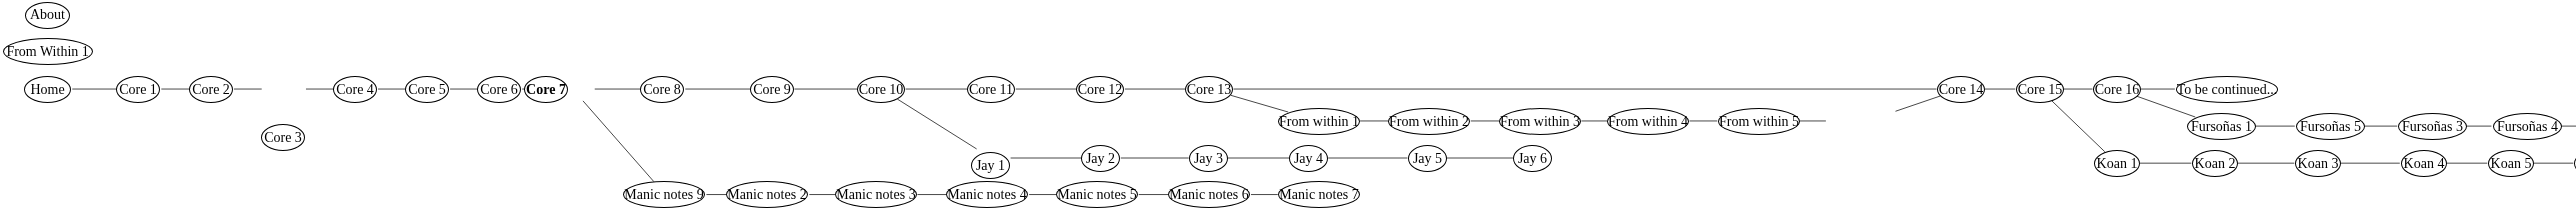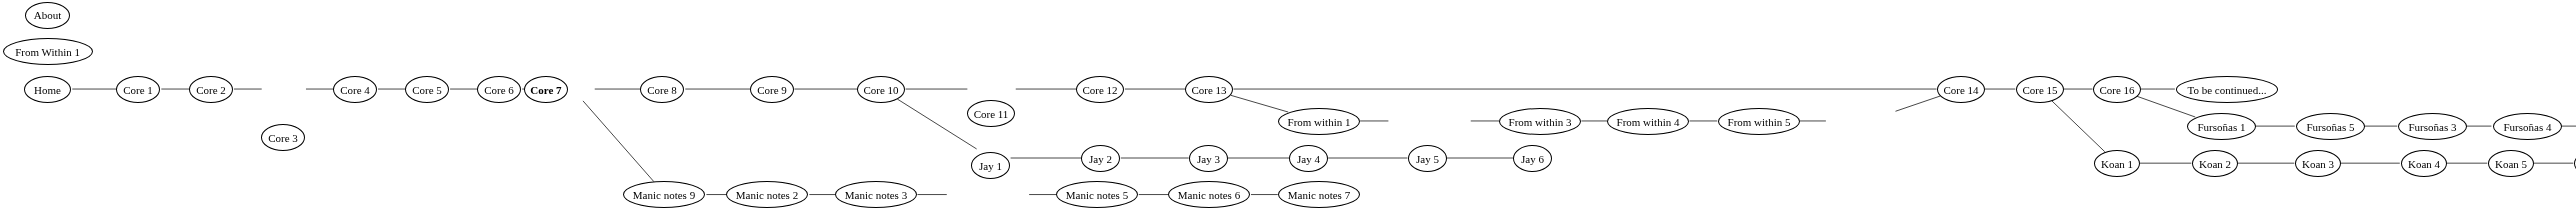--- a/index.html
+++ b/index.html
@@ -19,21 +19,21 @@
   #node-layer { position: absolute; left: 0; top: 0; width: 100%; height: 100%; }
   .node {
     position: absolute;
     box-sizing: border-box;
     border: 0.7px solid #000000;
     border-radius: 50%;
     background: #ffffff;
     display: flex;
     align-items: center;
     justify-content: center;
-    font-size: 11px;
+    font-size: 14px;
     color: #000000;
     white-space: nowrap;
     text-align: right;
   }
 </style>
 </head>
 <body>
 
 <div id="canvas" style="width: 2924px; height: 210px; background: rgb(255, 255, 255);">
   <svg id="edge-layer" xmlns="http://www.w3.org/2000/svg" width="2924" height="210" viewBox="0 0 5676 408">
@@ -96,28 +96,29 @@
       <div class="node" style="left: 116px; top: 76px; width: 44px; height: 27px; color: rgb(0, 0, 0); border-color: rgb(0, 0, 0);">Core 1</div>
       <div class="node" style="left: 189px; top: 76px; width: 44px; height: 27px; color: rgb(0, 0, 0); border-color: rgb(0, 0, 0);">Core 2</div>
       <div class="node" style="left: 261px; top: 76px; width: 44px; height: 27px; color: rgb(0, 0, 0); border-color: rgb(0, 0, 0); margin-top: 48px;">Core 3</div>
       <div class="node" style="left: 333px; top: 76px; width: 44px; height: 27px; color: rgb(0, 0, 0); border-color: rgb(0, 0, 0);">Core 4</div>
       <div class="node" style="left: 405px; top: 76px; width: 44px; height: 27px; color: rgb(0, 0, 0); border-color: rgb(0, 0, 0);">Core 5</div>
       <div class="node" style="left: 477px; top: 76px; width: 44px; height: 27px; color: rgb(0, 0, 0); border-color: rgb(0, 0, 0);">Core 6</div>
       <div class="node" style="left: 524px; top: 76px; width: 44px; height: 27px; color: rgb(0, 0, 0); border-color: rgb(0, 0, 0); font-weight: bold;">Core 7</div>
       <div class="node" style="left: 640px; top: 76px; width: 44px; height: 27px; color: rgb(0, 0, 0); border-color: rgb(0, 0, 0);">Core 8</div>
       <div class="node" style="left: 750px; top: 76px; width: 44px; height: 27px; color: rgb(0, 0, 0); border-color: rgb(0, 0, 0);">Core 9</div>
       <div class="node" style="left: 857px; top: 76px; width: 48px; height: 27px; color: rgb(0, 0, 0); border-color: rgb(0, 0, 0);">Core 10</div>
-      <div class="node" style="left: 967px; top: 76px; width: 48px; height: 27px; color: rgb(0, 0, 0); border-color: rgb(0, 0, 0); margin-top: 24px;">Core 11</div>
+      <div class="node" style="left: 967px; top: 76px; width: 48px; height: 27px; color: rgb(0, 0, 0); border-color: rgb(0, 0, 0);">Core 11</div>
       <div class="node" style="left: 1076px; top: 76px; width: 48px; height: 27px; color: rgb(0, 0, 0); border-color: rgb(0, 0, 0);">Core 12</div>
       <div class="node" style="left: 1185px; top: 76px; width: 48px; height: 27px; color: rgb(0, 0, 0); border-color: rgb(0, 0, 0);">Core 13</div>
       <div class="node" style="left: 1937px; top: 76px; width: 48px; height: 27px; color: rgb(0, 0, 0); border-color: rgb(0, 0, 0);">Core 14</div>
       <div class="node" style="left: 2016px; top: 76px; width: 48px; height: 27px; color: rgb(0, 0, 0); border-color: rgb(0, 0, 0);">Core 15</div>
       <div class="node" style="left: 2093px; top: 76px; width: 48px; height: 27px; color: rgb(0, 0, 0); border-color: rgb(0, 0, 0);">Core 16</div>
       <div class="node" style="left: 2176px; top: 76px; width: 102px; height: 27px; color: rgb(0, 0, 0); border-color: rgb(0, 0, 0);">To be continued...</div>
       <div class="node" style="left: 1278px; top: 108px; width: 82px; height: 27px; color: rgb(0, 0, 0); border-color: rgb(0, 0, 0);">From within 1</div>
+      <div class="node" style="left: 1388px; top: 108px; width: 82px; height: 27px; color: rgb(0, 0, 0); border-color: rgb(0, 0, 0);">From within 2</div>
       <div class="node" style="left: 1499px; top: 108px; width: 82px; height: 27px; color: rgb(0, 0, 0); border-color: rgb(0, 0, 0);">From within 3</div>
       <div class="node" style="left: 1607px; top: 108px; width: 82px; height: 27px; color: rgb(0, 0, 0); border-color: rgb(0, 0, 0);">From within 4</div>
       <div class="node" style="left: 1718px; top: 108px; width: 82px; height: 27px; color: rgb(0, 0, 0); border-color: rgb(0, 0, 0);">From within 5</div>
       <div class="node" style="left: 2187px; top: 113px; width: 69px; height: 27px; color: rgb(0, 0, 0); border-color: rgb(0, 0, 0);">Fursoñas 1</div>
       <div class="node" style="left: 2296px; top: 113px; width: 69px; height: 27px; color: rgb(0, 0, 0); border-color: rgb(0, 0, 0);">Fursoñas 5</div>
       <div class="node" style="left: 2398px; top: 113px; width: 69px; height: 27px; color: rgb(0, 0, 0); border-color: rgb(0, 0, 0);">Fursoñas 3</div>
       <div class="node" style="left: 2493px; top: 113px; width: 69px; height: 27px; color: rgb(0, 0, 0); border-color: rgb(0, 0, 0);">Fursoñas 4</div>
       <div class="node" style="left: 971px; top: 145px; width: 39px; height: 27px; color: rgb(0, 0, 0); border-color: rgb(0, 0, 0); margin-top: 7px;">Jay 1</div>
       <div class="node" style="left: 1081px; top: 145px; width: 39px; height: 27px; color: rgb(0, 0, 0); border-color: rgb(0, 0, 0);">Jay 2</div>
       <div class="node" style="left: 1189px; top: 145px; width: 39px; height: 27px; color: rgb(0, 0, 0); border-color: rgb(0, 0, 0);">Jay 3</div>
@@ -126,18 +127,19 @@
       <div class="node" style="left: 1513px; top: 145px; width: 39px; height: 27px; color: rgb(0, 0, 0); border-color: rgb(0, 0, 0);">Jay 6</div>
       <div class="node" style="left: 2094px; top: 150px; width: 46px; height: 27px; color: rgb(0, 0, 0); border-color: rgb(0, 0, 0);">Koan 1</div>
       <div class="node" style="left: 2192px; top: 150px; width: 46px; height: 27px; color: rgb(0, 0, 0); border-color: rgb(0, 0, 0);">Koan 2</div>
       <div class="node" style="left: 2295px; top: 150px; width: 46px; height: 27px; color: rgb(0, 0, 0); border-color: rgb(0, 0, 0);">Koan 3</div>
       <div class="node" style="left: 2401px; top: 150px; width: 46px; height: 27px; color: rgb(0, 0, 0); border-color: rgb(0, 0, 0);">Koan 4</div>
       <div class="node" style="left: 2488px; top: 150px; width: 46px; height: 27px; color: rgb(0, 0, 0); border-color: rgb(0, 0, 0);">Koan 5</div>
       <div class="node" style="left: 2574px; top: 150px; width: 46px; height: 27px; color: rgb(0, 0, 0); border-color: rgb(0, 0, 0);">Koan 6</div>
       <div class="node" style="left: 623px; top: 181px; width: 82px; height: 27px; color: rgb(0, 0, 0); border-color: rgb(0, 0, 0);">Manic notes 9</div>
       <div class="node" style="left: 726px; top: 181px; width: 82px; height: 27px; color: rgb(0, 0, 0); border-color: rgb(0, 0, 0);">Manic notes 2</div>
       <div class="node" style="left: 835px; top: 181px; width: 82px; height: 27px; color: rgb(0, 0, 0); border-color: rgb(0, 0, 0);">Manic notes 3</div>
+      <div class="node" style="left: 946px; top: 181px; width: 82px; height: 27px; color: rgb(0, 0, 0); border-color: rgb(0, 0, 0);">Manic notes 4</div>
       <div class="node" style="left: 1056px; top: 181px; width: 82px; height: 27px; color: rgb(0, 0, 0); border-color: rgb(0, 0, 0);">Manic notes 5</div>
       <div class="node" style="left: 1168px; top: 181px; width: 82px; height: 27px; color: rgb(0, 0, 0); border-color: rgb(0, 0, 0);">Manic notes 6</div>
       <div class="node" style="left: 1278px; top: 181px; width: 82px; height: 27px; color: rgb(0, 0, 0); border-color: rgb(0, 0, 0);">Manic notes 7</div>
     </div>
 </div>
 
 
 </body></html>

